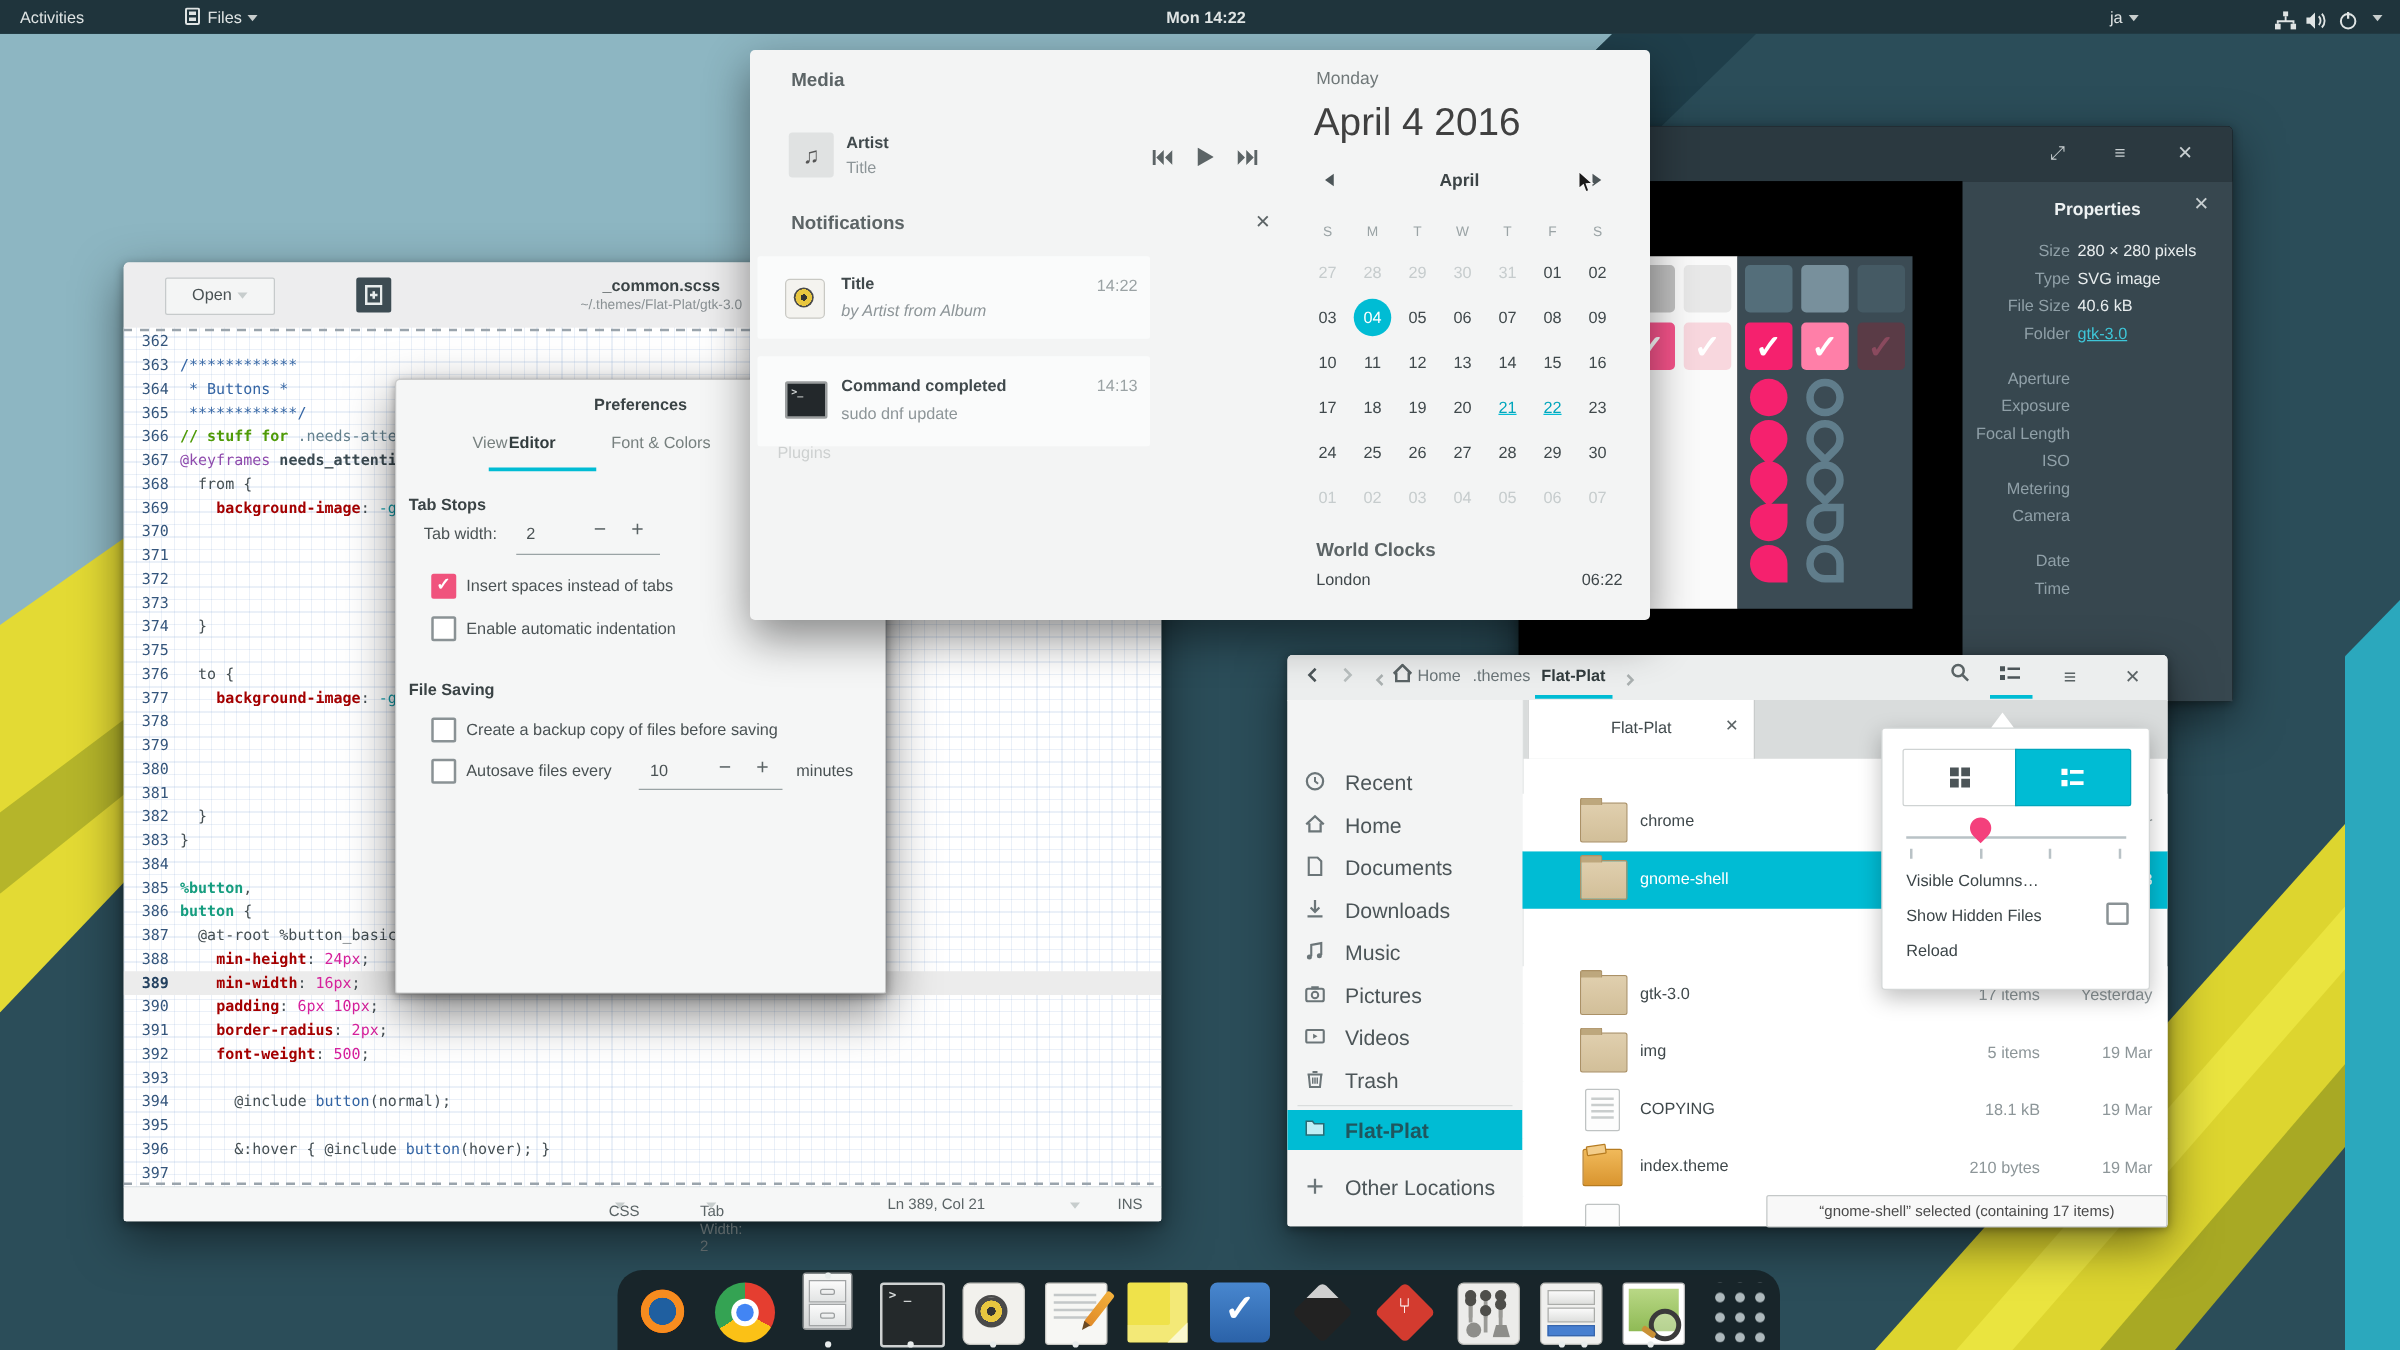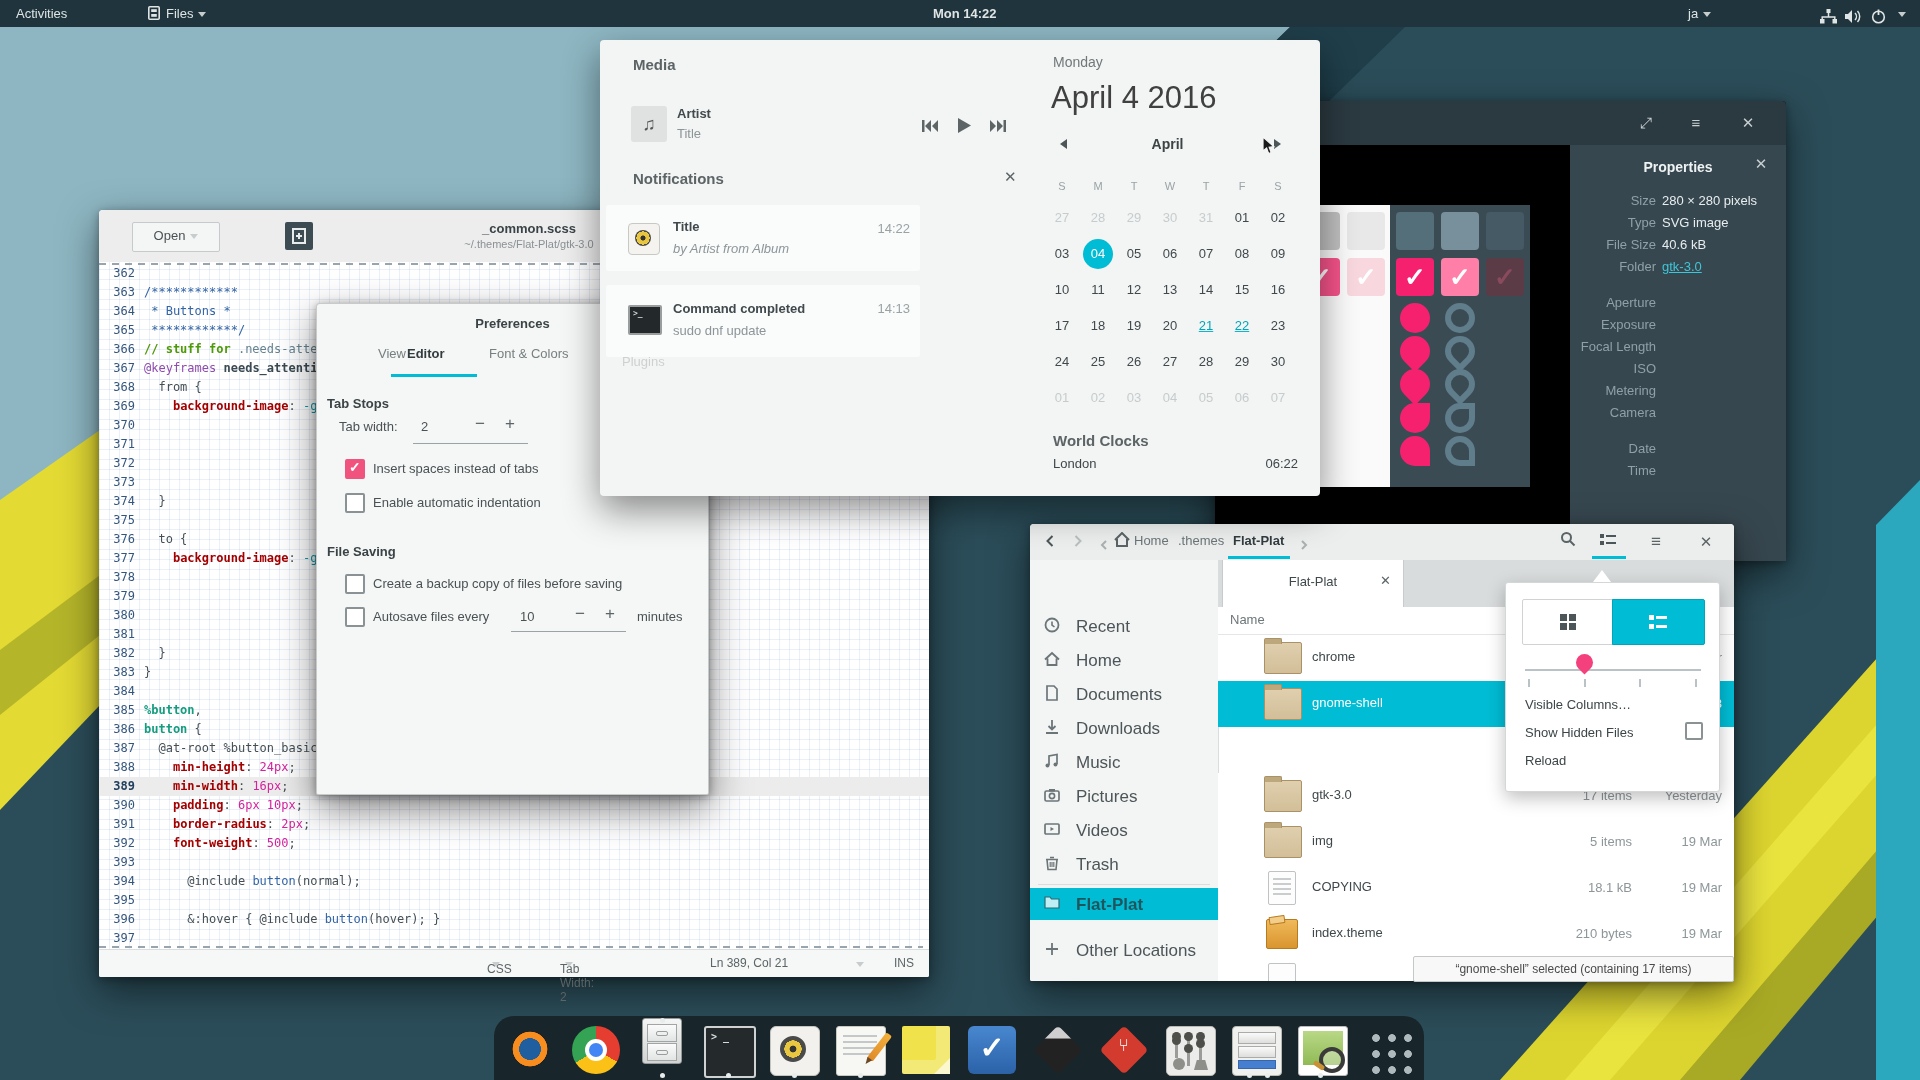--- a/index.html
+++ b/index.html
@@ -448,23 +448,20 @@
         <span class="slb">Flat-Plat</span>
         </div>
       <div class="sitem" style="top:374px;">
         <span class="sic"><svg width="16" height="16" viewBox="0 0 16 16">
               <path d="M8 2v12M2 8h12" stroke="#6b7578" stroke-width="1.8"></path>
             </svg></span>
         <span class="slb">Other Locations</span>
         </div>
     </div>
 
-    <div id="flist-head">
-      <span class="abs" style="left:12px;top:5px;">Name</span>
-    </div>
 
     <div class="frow sel" style="top:157px;">
       <span class="foldico"></span>
       <span class="fname">gnome-shell</span>
         <span class="fsize">17 items</span>
         <span class="fdate">14:28</span>
       </div>
     <div class="frow" style="top:111px;">
       <span class="foldico"></span>
       <span class="fname">chrome</span>

